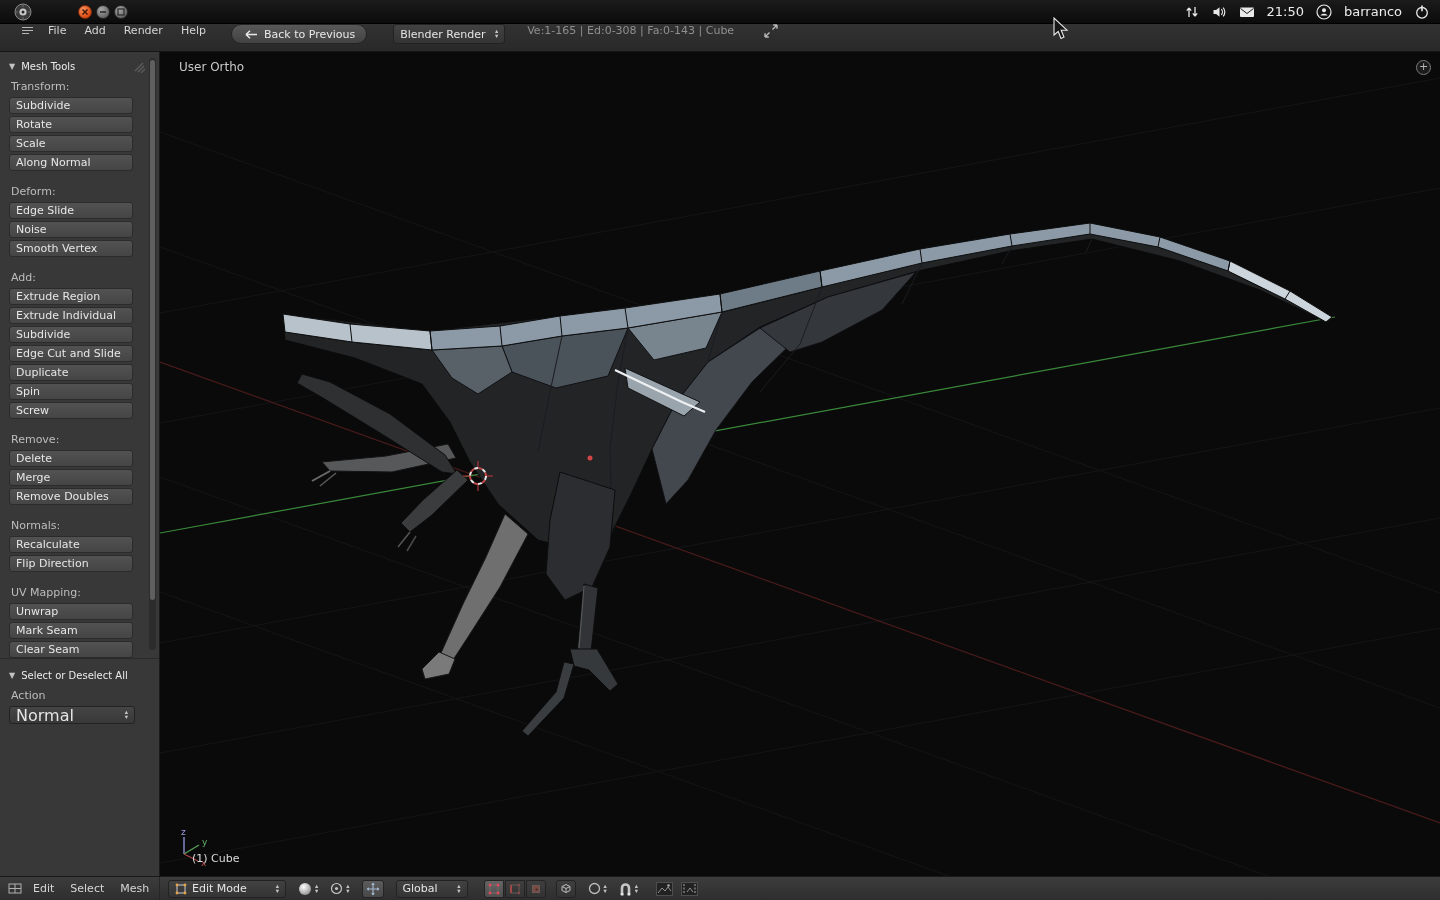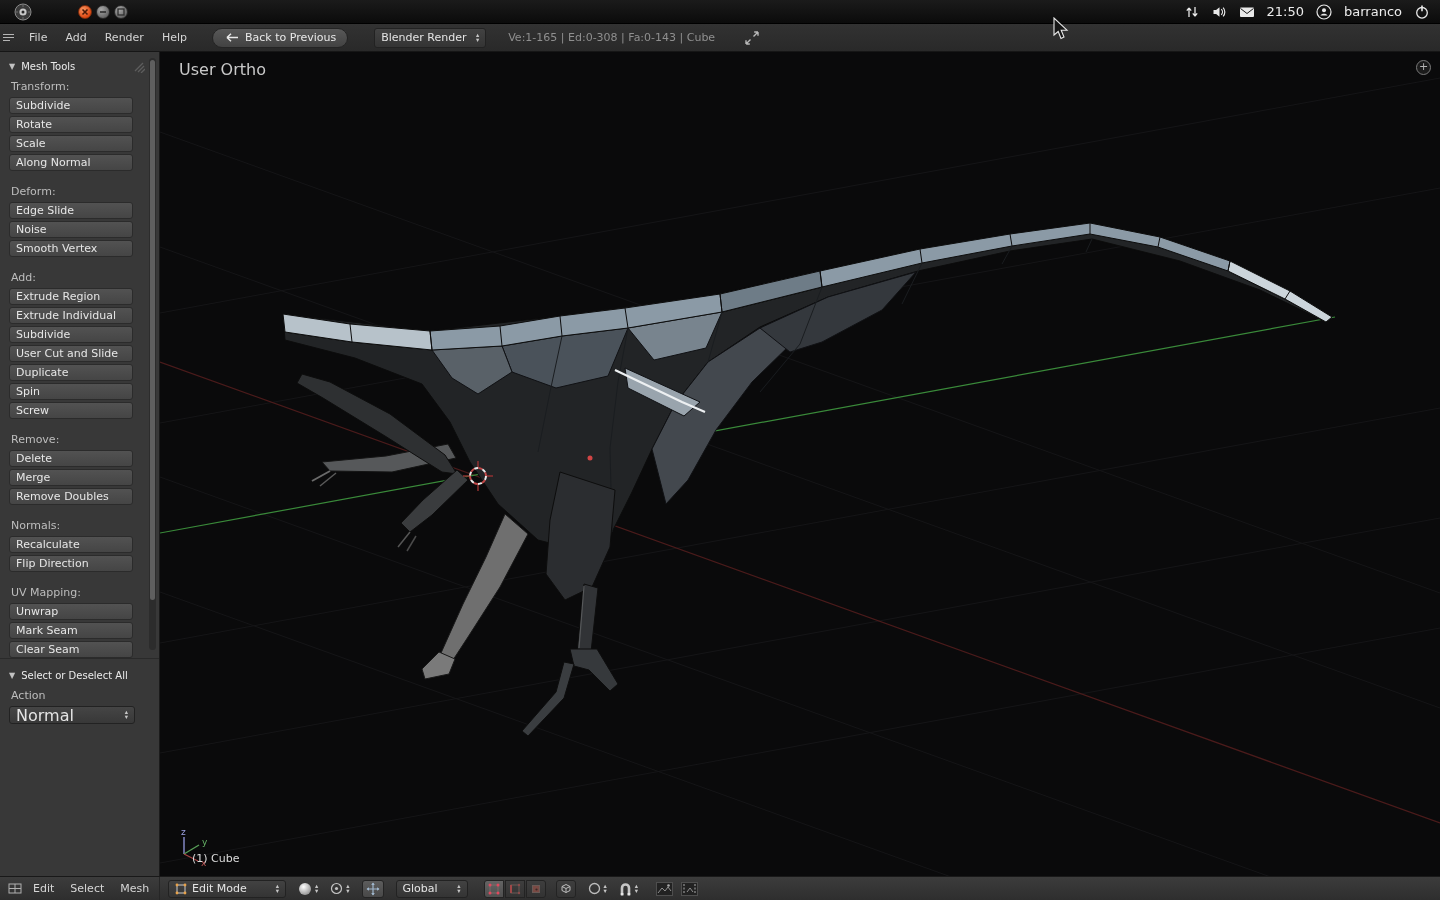--- a/index.html
+++ b/index.html
@@ -10,21 +10,21 @@
 .sysbar{position:absolute;top:0;left:0;width:100%;height:24px;background:linear-gradient(#1b1b1b,#0b0b0b);border-bottom:1px solid #000;display:flex;align-items:center;color:#ececec;font-size:13px;z-index:40}
 .sysbar .logo{margin-left:14px;display:flex}
 .winbtns{display:flex;gap:4px;margin-left:46px}
 .winbtn{width:14px;height:14px;border-radius:50%;display:flex;align-items:center;justify-content:center}
 .winbtn.close{background:radial-gradient(circle at 35% 30%,#f6935f,#dc4812 72%);border:1px solid #7e2c0c}
 .winbtn.gray{background:radial-gradient(circle at 35% 30%,#a8a8a8,#626262 78%);border:1px solid #2a2a2a}
 .sysbar .right{margin-left:auto;display:flex;align-items:flex-start;gap:12px;padding-right:10px}
 .sysbar .right .ticon{display:flex;align-items:center}
 
 
-.appheader{position:absolute;top:24px;left:0;width:100%;height:28px;background:linear-gradient(#323232,#292929);border-bottom:1px solid #161616;display:flex;align-items:center;color:#d4d4d4;font-size:11px;z-index:30;padding-left:1px}
+.appheader{position:absolute;top:24px;left:0;width:100%;height:28px;background:linear-gradient(#323232,#292929);border-bottom:1px solid #161616;display:flex;color:#d4d4d4;font-size:11px;z-index:30;padding-left:20px}
 .appheader .edicon{display:flex;margin-right:4px}
 .appheader .menu{padding:0 9px}
 .btn-pill{margin-left:16px;height:20px;border-radius:10px;background:linear-gradient(#585858,#424242);border:1px solid #242424;display:flex;align-items:center;gap:6px;padding:0 11px;color:#e9e9e9}
 .dd{height:20px;border-radius:3px;background:linear-gradient(#424242,#343434);border:1px solid #222;display:flex;align-items:center;padding:0 6px;gap:5px;color:#e4e4e4}
 .dd .lab{flex:1;white-space:nowrap;overflow:hidden}
 .appheader .dd{margin-left:26px;width:112px}
 .stats{margin-left:22px;color:#8f8f8f;white-space:nowrap}
 .xicon{margin-left:30px;display:flex}
 .updown{display:flex;flex-direction:column;align-items:center;font-size:6.5px;line-height:5px;color:#c6c6c6}
 .updown i{font-style:normal}
@@ -40,21 +40,21 @@
 .sec-label{font-size:11px;color:#bdbdbd;margin:4px 0 4px 2px}
 .sec-label.gap{margin-top:14px}
 .tool-btn{width:124px;height:17px;margin-bottom:2px;background:linear-gradient(#525252,#454545);border:1px solid #2b2b2b;border-radius:3px;font-size:11px;color:#e6e6e6;display:flex;align-items:center;padding-left:6px;overflow:hidden;white-space:nowrap}
 .vscroll{position:absolute;top:6px;right:3px;width:7px;height:592px;background:#2c2c2c;border-radius:4px}
 .vscroll .thumb{position:absolute;top:2px;left:1px;width:5px;height:540px;background:#5f5f5f;border-radius:3px}
 .select-panel{border-top:1px solid #2a2a2a;padding:6px 0 0 9px;height:218px}
 .dd.full{width:126px;height:18px;margin-top:4px;background:linear-gradient(#454545,#383838)}
 
 
 .viewport{position:absolute;top:52px;left:160px;width:1280px;height:824px;background:#0a0a0b;overflow:hidden}
-.view-label{position:absolute;top:8px;left:19px;font-size:16px;color:#c9c9c9}
+.view-label{position:absolute;top:8px;left:19px;font-size:12px;color:#c9c9c9}
 .obj-label{position:absolute;top:800px;left:32px;font-size:11px;color:#dcdcdc}
 .plus-btn{position:absolute;top:8px;right:9px;width:15px;height:15px;border:1px solid #7a7a7a;border-radius:50%;color:#b5b5b5;font-size:11px;line-height:12px;text-align:center;background:rgba(42,42,42,.55)}
 
 
 .vheader{position:absolute;bottom:0;left:0;width:100%;height:24px;background:linear-gradient(#3c3c3c,#2e2e2e);border-top:1px solid #191919;display:flex;align-items:center;font-size:11px;color:#d6d6d6;z-index:25}
 .vh-left{width:160px;flex:none;display:flex;align-items:center;padding-left:8px;border-right:1px solid #262626;height:100%}
 .vh-left .menu{padding:0 8px}
 .vh-left .edicon{display:flex;margin-right:2px}
 .dd.mode{width:118px;height:18px;margin-left:8px}
 .dd.orient{width:72px;height:18px;margin-left:12px}
@@ -188,21 +188,21 @@
 
       <div class="sec-label gap">Deform:</div>
       <div class="tool-btn">Edge Slide</div>
       <div class="tool-btn">Noise</div>
       <div class="tool-btn">Smooth Vertex</div>
 
       <div class="sec-label gap">Add:</div>
       <div class="tool-btn">Extrude Region</div>
       <div class="tool-btn">Extrude Individual</div>
       <div class="tool-btn">Subdivide</div>
-      <div class="tool-btn">User Cut and Slide</div>
+      <div class="tool-btn">Edge Cut and Slide</div>
       <div class="tool-btn">Duplicate</div>
       <div class="tool-btn">Spin</div>
       <div class="tool-btn">Screw</div>
 
       <div class="sec-label gap">Remove:</div>
       <div class="tool-btn">Delete</div>
       <div class="tool-btn">Merge</div>
       <div class="tool-btn">Remove Doubles</div>
 
       <div class="sec-label gap">Normals:</div>

